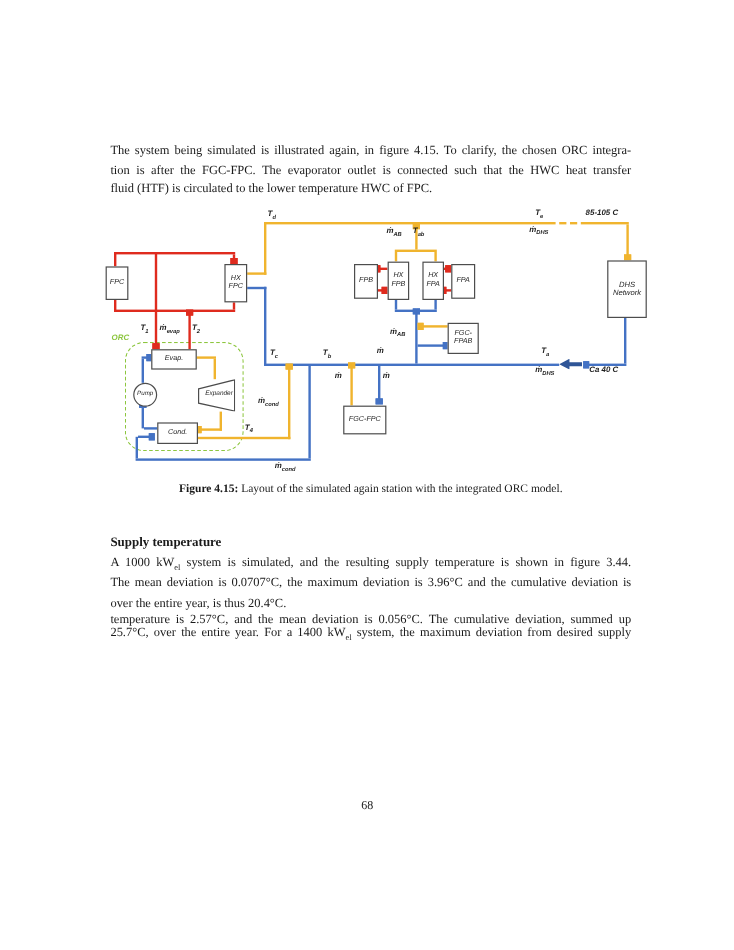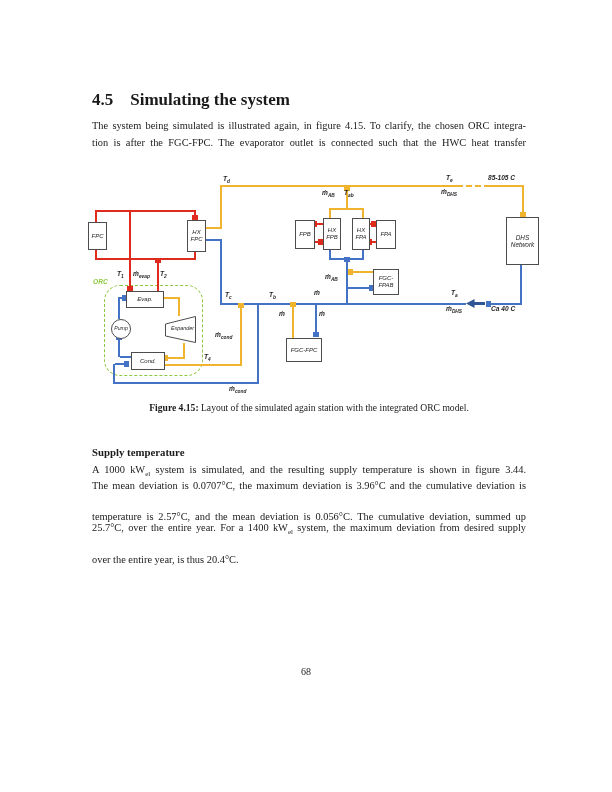--- a/index.html
+++ b/index.html
@@ -41,26 +41,24 @@
   .thickarrow{position:absolute;width:19px;height:9px;background:#2f5597;z-index:2;
       clip-path:polygon(0 50%,45% 0,45% 32%,100% 32%,100% 68%,45% 68%,45% 100%);}
   .expwrap{position:absolute;z-index:3;}
   .expwrap span{position:absolute;left:2px;top:9px;width:100%;font-size:5.4px;font-style:italic;color:#262626;text-align:center;}
 </style>
 </head>
 <body>
 
 <div class="page">
 
-  <div class="heading">
-    <span class="num">4.5</span><span>Simulating the system</span>
-  </div>
 
   <div class="tline just" style="top:118px">The system being simulated is illustrated again, in figure 4.15. To clarify, the chosen ORC integra-</div>
   <div class="tline just" style="top:134.5px">tion is after the FGC-FPC. The evaporator outlet is connected such that the HWC heat transfer</div>
+  <div class="tline" style="top:150px">fluid (HTF) is circulated to the lower temperature HWC of FPC.</div>
 
   <div class="diagram">
 
     <div class="orcdash" style="left:19px;top:115px;width:97px;height:89px"></div>
     <span class="dlbl green" style="left:8px;top:108px">ORC</span>
 
     <div class="ln solar" style="left:10px;top:40px;width:2px;height:12px"></div>
     <div class="ln solar" style="left:10px;top:40px;width:101px;height:2px"></div>
     <div class="ln solar" style="left:109px;top:42px;width:2px;height:8px"></div>
     <div class="ah down solarc" style="left:107px;top:45px"></div>
@@ -186,17 +184,17 @@
   <div class="caption">
     <b>Figure 4.15:</b><span> Layout of the simulated again station with the integrated ORC model.</span>
   </div>
 
   <div class="subhead">Supply temperature</div>
 
   <div class="tline just" style="top:462px"><span>A 1000 kW</span><sub>el</sub><span> system is simulated, and the resulting supply temperature is shown in figure 3.44.</span></div>
   <div class="tline just" style="top:477.5px">The mean deviation is 0.0707°C, the maximum deviation is 3.96°C and the cumulative deviation is</div>
   <div class="tline just" style="top:520px"><span>25.7°C, over the entire year. For a 1400 kW</span><sub>el</sub><span> system, the maximum deviation from desired supply</span></div>
   <div class="tline just" style="top:508.5px">temperature is 2.57°C, and the mean deviation is 0.056°C. The cumulative deviation, summed up</div>
-  <div class="tline" style="top:552px">over the entire year, is thus 20.4°C.</div>
+  <div class="tline" style="top:496px">over the entire year, is thus 20.4°C.</div>
 
   <div class="pagenum">68</div>
 
 </div>
 
 </body></html>

